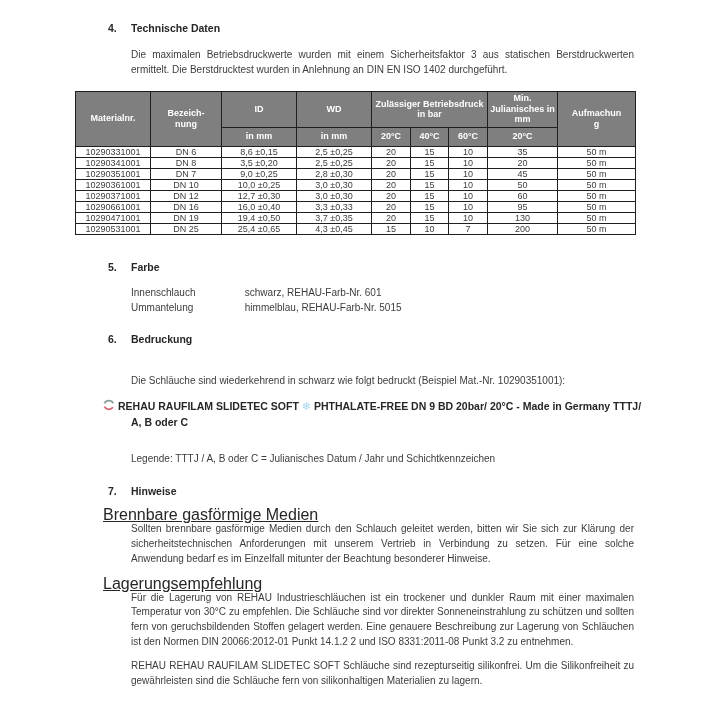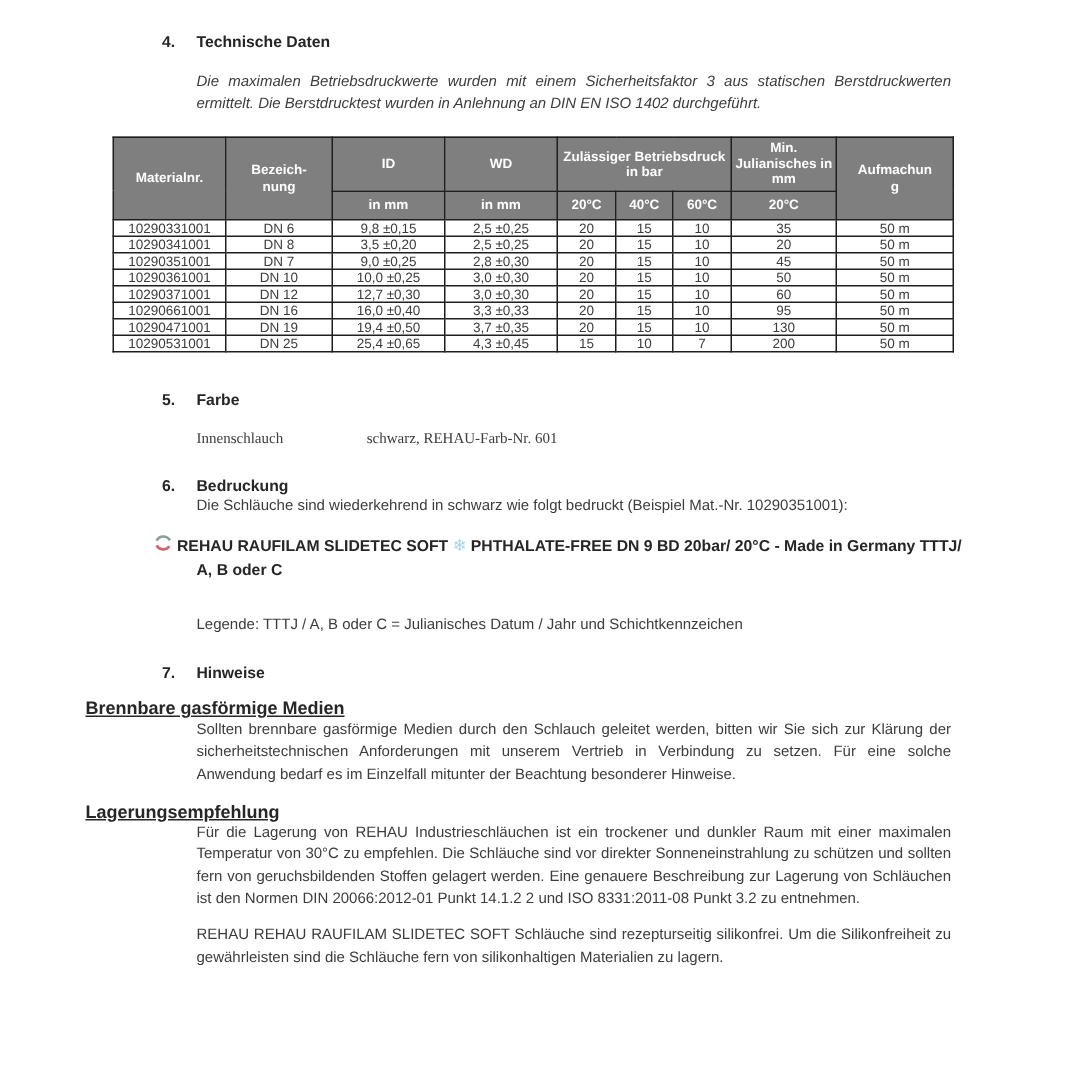--- a/index.html
+++ b/index.html
@@ -57,49 +57,49 @@
     height: 11px;
     line-height: 10px;
     padding: 0 2px;
     color: #3c3c3c;
     background: #ffffff;
   }
   .w44 { display: inline-block; width: 44px; }
   .w52 { display: inline-block; width: 52px; word-break: break-all; text-align: center; }
 
   
-  .kv-list { margin: 12px 0 0 131px; font-size: 10px; line-height: 15px; font-family: Liberation Serif, serif; }
+  .kv-list { margin: 12px 0 0 131px; font-size: 10px; line-height: 15px; }
   .kv-row .kv-label { display: inline-block; width: 111px; }
 
   
   .print-line {
     margin: 11px 0 0 131px;
     width: 512px;
     font-size: 10.5px;
     font-weight: bold;
     line-height: 15px;
     color: #262626;
     text-indent: -14px;
   }
   .logo-icon { display: inline-block; vertical-align: -1px; margin-right: 1px; }
   .snowflake { color: var(--snowflake-blue, #a6d4ee); font-weight: normal; font-size: 11px; }
 
   
   .subsec { margin-top: 9px; }
   .subsec-title {
-    margin-left: 57px;
-    font-size: 12px;
-    font-weight: bold;
+    margin-left: 103px;
+    font-size: 16px;
+    font-weight: normal;
     text-decoration: underline;
     color: #262626;
     line-height: 15px;
   }
-  .mt14 { margin-top: 14px; font-style: italic; }
+  .mt14 { margin-top: 14px; }
   .mt12 { margin-top: 22px; }
-  .mt11 { margin-top: 1px; }
+  .mt11 { margin-top: 29px; }
   .mt10 { margin-top: 10px; }
   .mt26 { margin-top: 26px; }
   .mt18 { margin-top: 18px; }
   .one-line { text-align: left; }
 </style>
 </head>
 <body>
 
 <div class="doc">
 
@@ -137,21 +137,21 @@
         <th>20°C</th>
         <th>40°C</th>
         <th>60°C</th>
         <th>20°C</th>
       </tr>
     </thead>
     <tbody>
         <tr>
           <td>10290331001</td>
           <td>DN 6</td>
-          <td>9,8 ±0,15</td>
+          <td>8,6 ±0,15</td>
           <td>2,5 ±0,25</td>
           <td>20</td>
           <td>15</td>
           <td>10</td>
           <td>35</td>
           <td>50 m</td>
         </tr>
         <tr>
           <td>10290341001</td>
           <td>DN 8</td>
@@ -233,20 +233,24 @@
   </table>
 
   <div class="sec-heading mt26">
     <span class="num">5.</span>
     <span class="ttl">Farbe</span>
   </div>
   <div class="kv-list">
     <div class="kv-row">
       <span class="kv-label">Innenschlauch</span>
       <span class="kv-value">schwarz, REHAU-Farb-Nr. 601</span>
+    </div>
+    <div class="kv-row">
+      <span class="kv-label">Ummantelung</span>
+      <span class="kv-value">himmelblau, REHAU-Farb-Nr. 5015</span>
     </div>
   </div>
 
   <div class="sec-heading mt18">
     <span class="num">6.</span>
     <span class="ttl">Bedruckung</span>
   </div>
   <p class="para mt11 one-line">Die Schläuche sind wiederkehrend in schwarz wie folgt bedruckt (Beispiel Mat.-Nr. 10290351001):</p>
 
   <p class="print-line">

